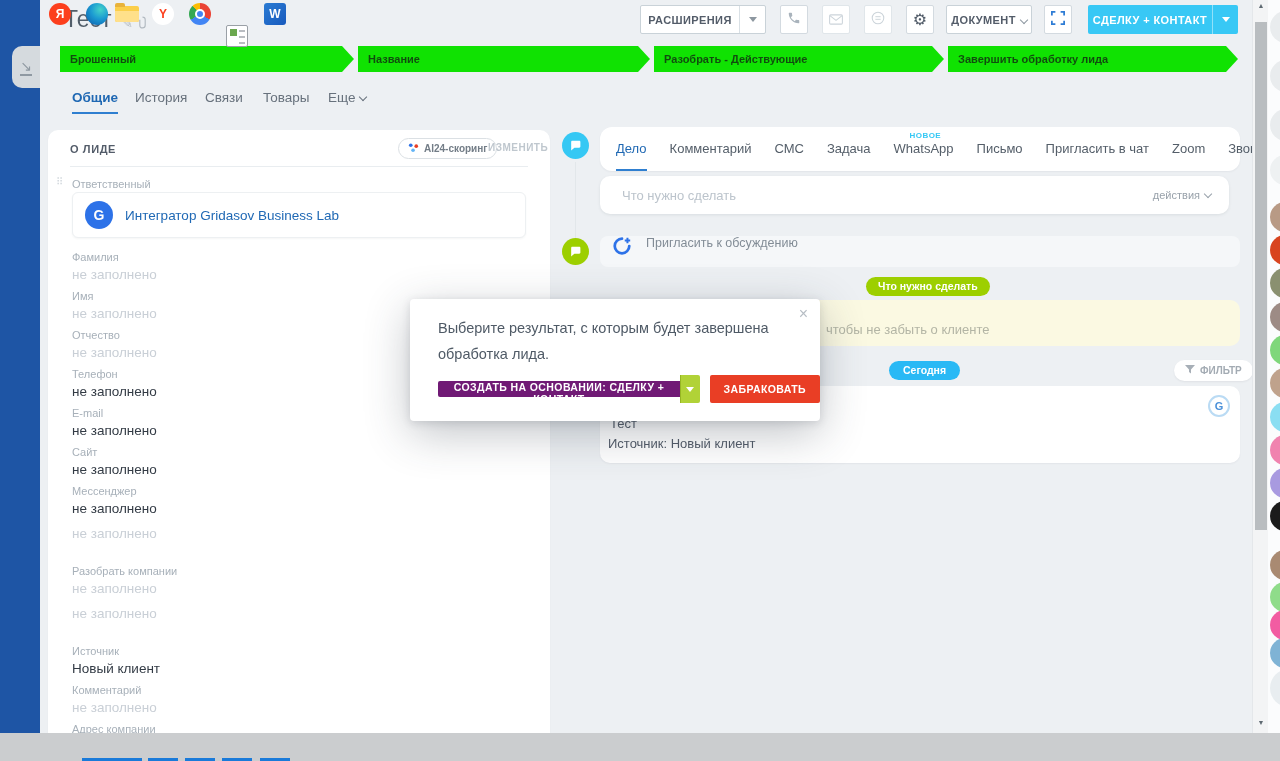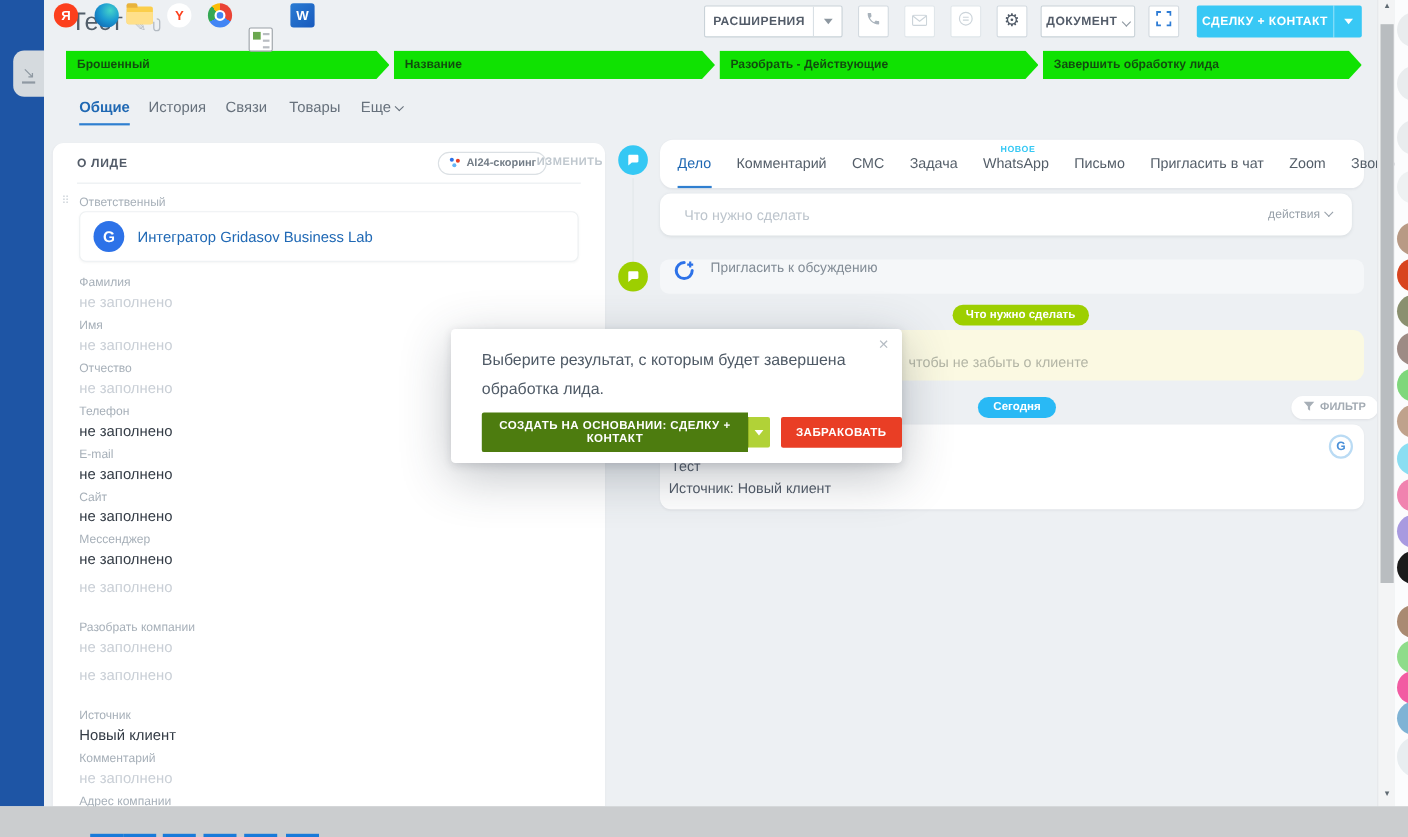--- a/index.html
+++ b/index.html
@@ -70,21 +70,21 @@
   .tl-card { position:absolute; left:600px; top:386px; width:640px; height:77px; background:#fff; border-radius:10px; box-shadow:0 1px 2px rgba(60,70,80,.06); }
   .tl-avatar { position:absolute; right:10px; top:9px; width:22px; height:22px; border:2px solid #badbf4; border-radius:50%; color:#4a90d9; font-size:11px; font-weight:bold; display:flex; align-items:center; justify-content:center; background:#fff; }
   .tl-title { position:absolute; left:10px; top:30px; font-size:13px; color:#535c69; }
   .tl-source { position:absolute; left:8px; top:50px; font-size:13px; color:#535c69; }
 
   
   .dialog { position:absolute; left:410px; top:299px; width:410px; height:122px; background:#fff; border-radius:4px; box-shadow:0 12px 45px rgba(45,55,70,.30), 0 2px 8px rgba(45,55,70,.15); z-index:60; }
   .dlg-close { position:absolute; right:12px; top:6px; font-size:16px; color:#b6bdc4; cursor:pointer; }
   .dlg-msg { position:absolute; left:28px; top:16px; width:372px; font-size:14.5px; line-height:26px; color:#4f5a66; }
   .dlg-btns { position:absolute; left:28px; top:76px; display:flex; align-items:center; }
-  .btn-lime { height:36px; background:#4d7c0f; color:#fff; font-size:10.5px; font-weight:bold; letter-spacing:.4px; border:none; border-radius:2px 0 0 2px; padding:0 14px; cursor:pointer; font-family:"Liberation Sans",sans-serif; }
+  .btn-lime { height:16px; background:#701a75; color:#fff; font-size:10.5px; font-weight:bold; letter-spacing:.4px; border:none; border-radius:2px 0 0 2px; padding:0 14px; cursor:pointer; font-family:"Liberation Sans",sans-serif; }
   .btn-lime-arrow { width:24px; height:28px; background:#b1d237; border-left:1px solid rgba(100,130,0,.35); border-radius:0 2px 2px 0; display:flex; align-items:center; justify-content:center; cursor:pointer; }
   .btn-lime-arrow .tri { border-top-color:#fff; }
   .btn-red { height:28px; background:#e93e25; color:#fff; font-size:10.5px; font-weight:bold; letter-spacing:.4px; border:none; border-radius:2px; padding:0 14px; margin-left:10px; cursor:pointer; font-family:"Liberation Sans",sans-serif; }
 
   
   .scrollbar { position:absolute; left:1252px; top:0; width:16px; height:733px; background:#f3f4f5; border-left:1px solid #e4e7ea; z-index:25; }
   .sb-arrow { position:absolute; left:0; width:16px; text-align:center; font-size:7px; color:#5f6a72; cursor:pointer; }
   .sb-thumb { position:absolute; left:2px; top:22px; width:12px; height:508px; background:#b9bdc0; cursor:pointer; }
   .edge-strip { position:absolute; left:1268px; top:0; width:12px; height:733px; background:#fbfcfd; overflow:hidden; z-index:24; }
   .edge-dot { position:absolute; left:2px; border-radius:50%; }

